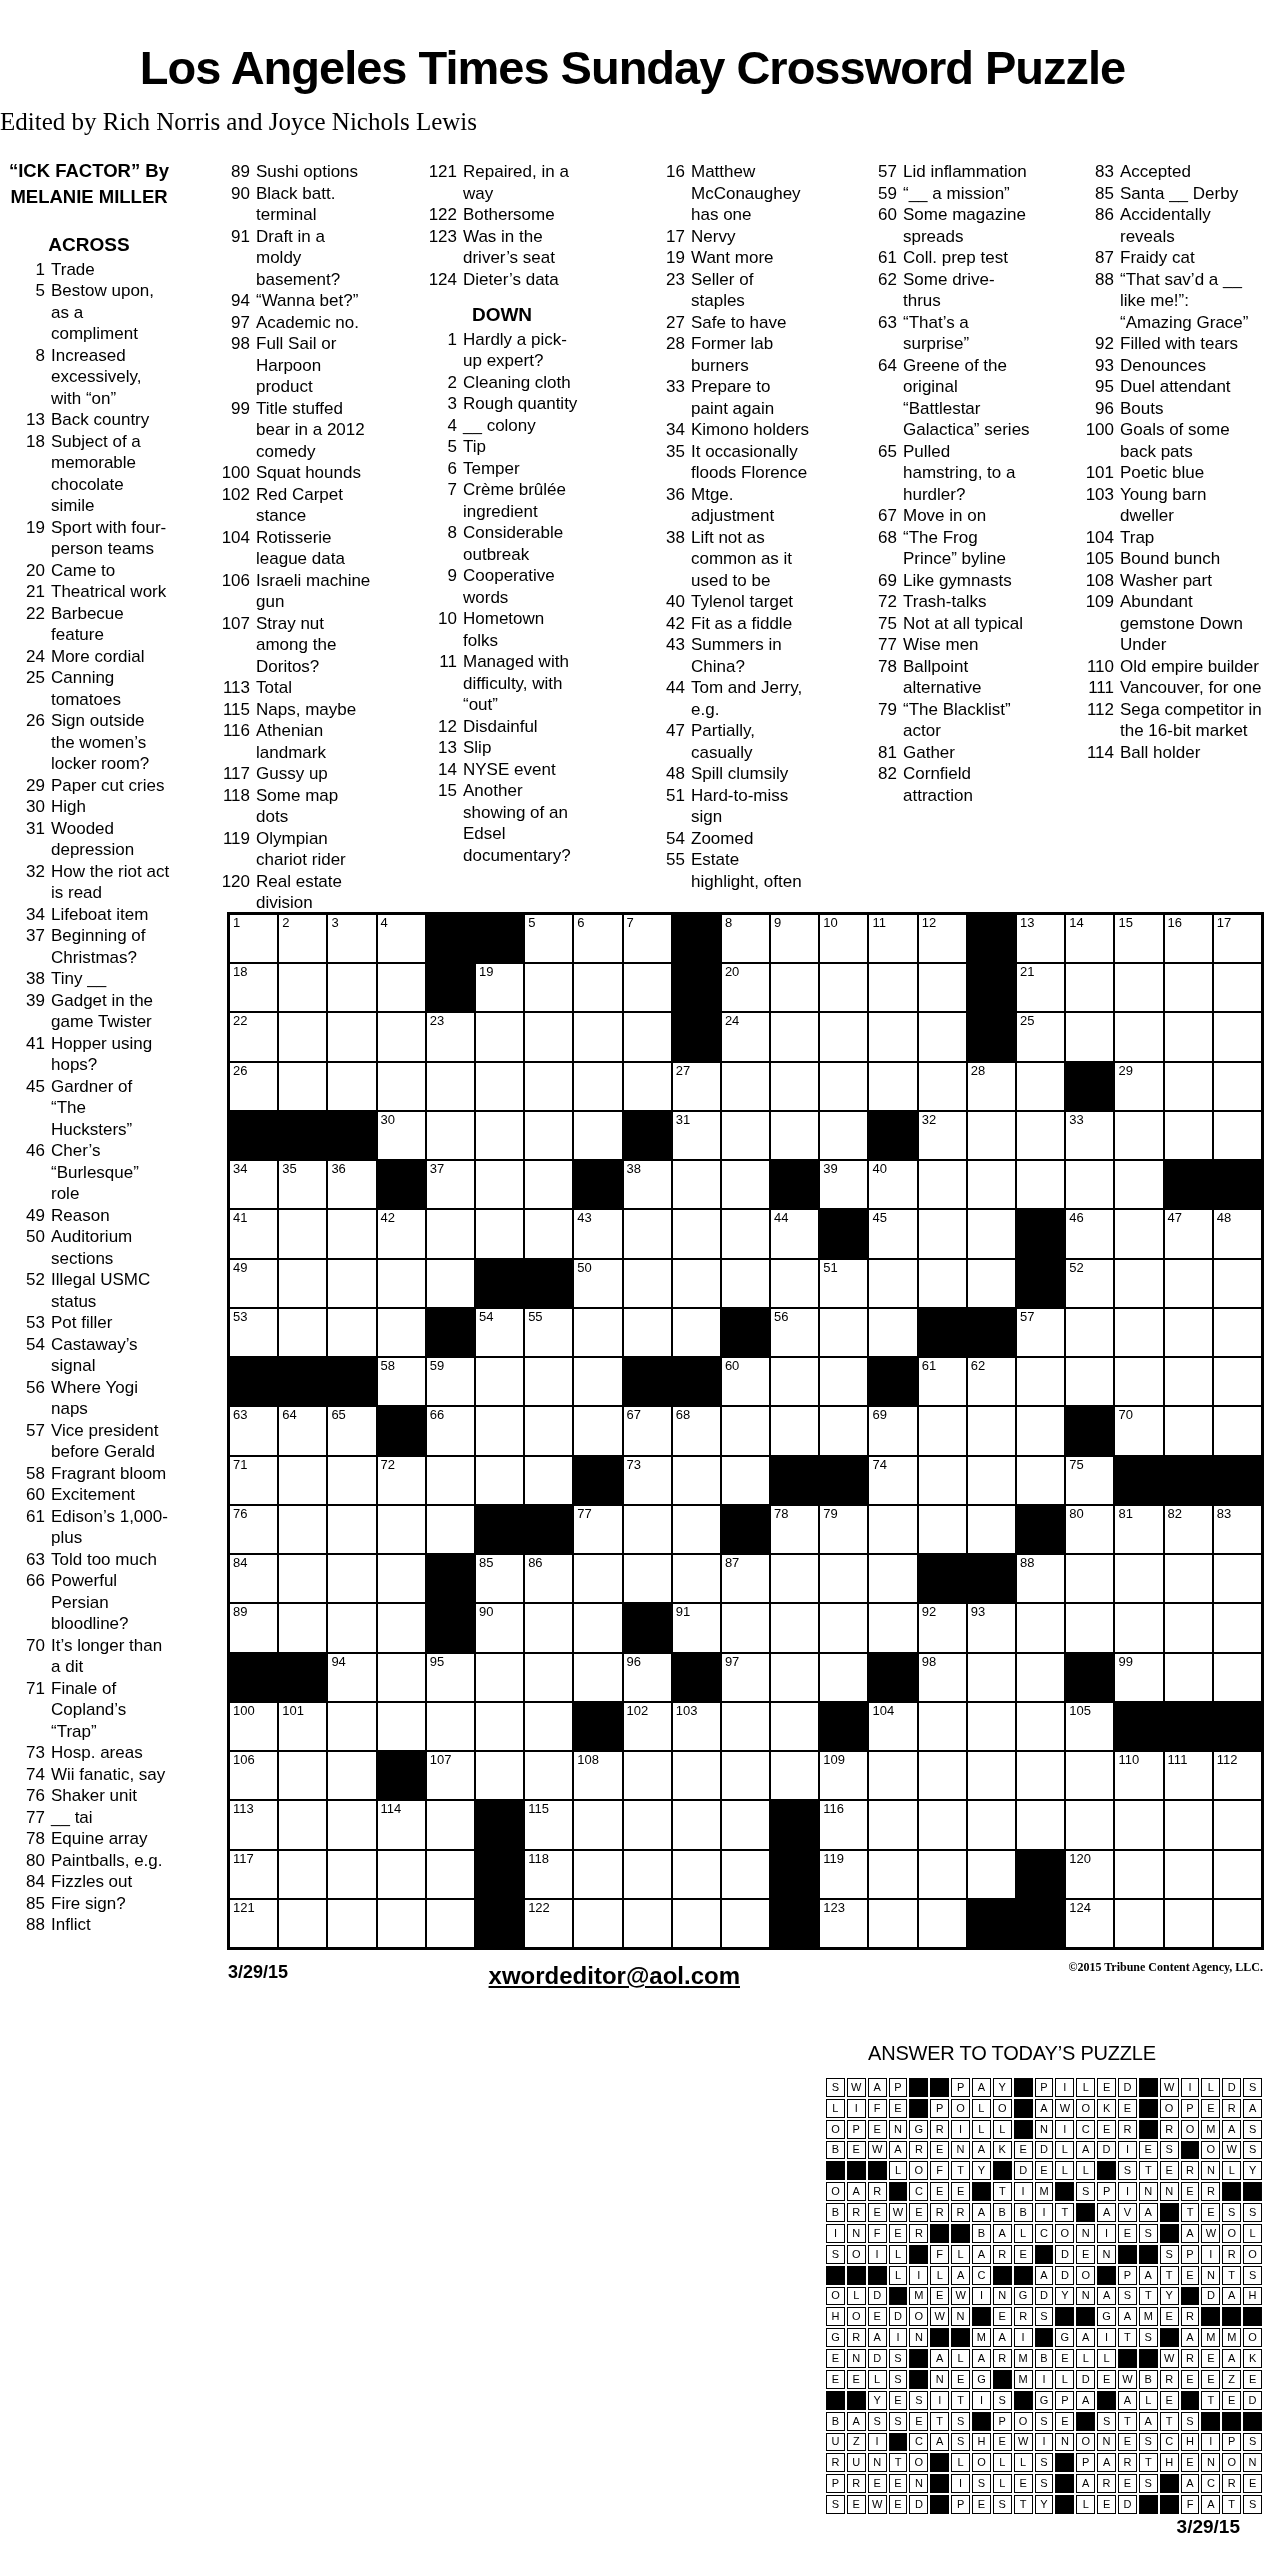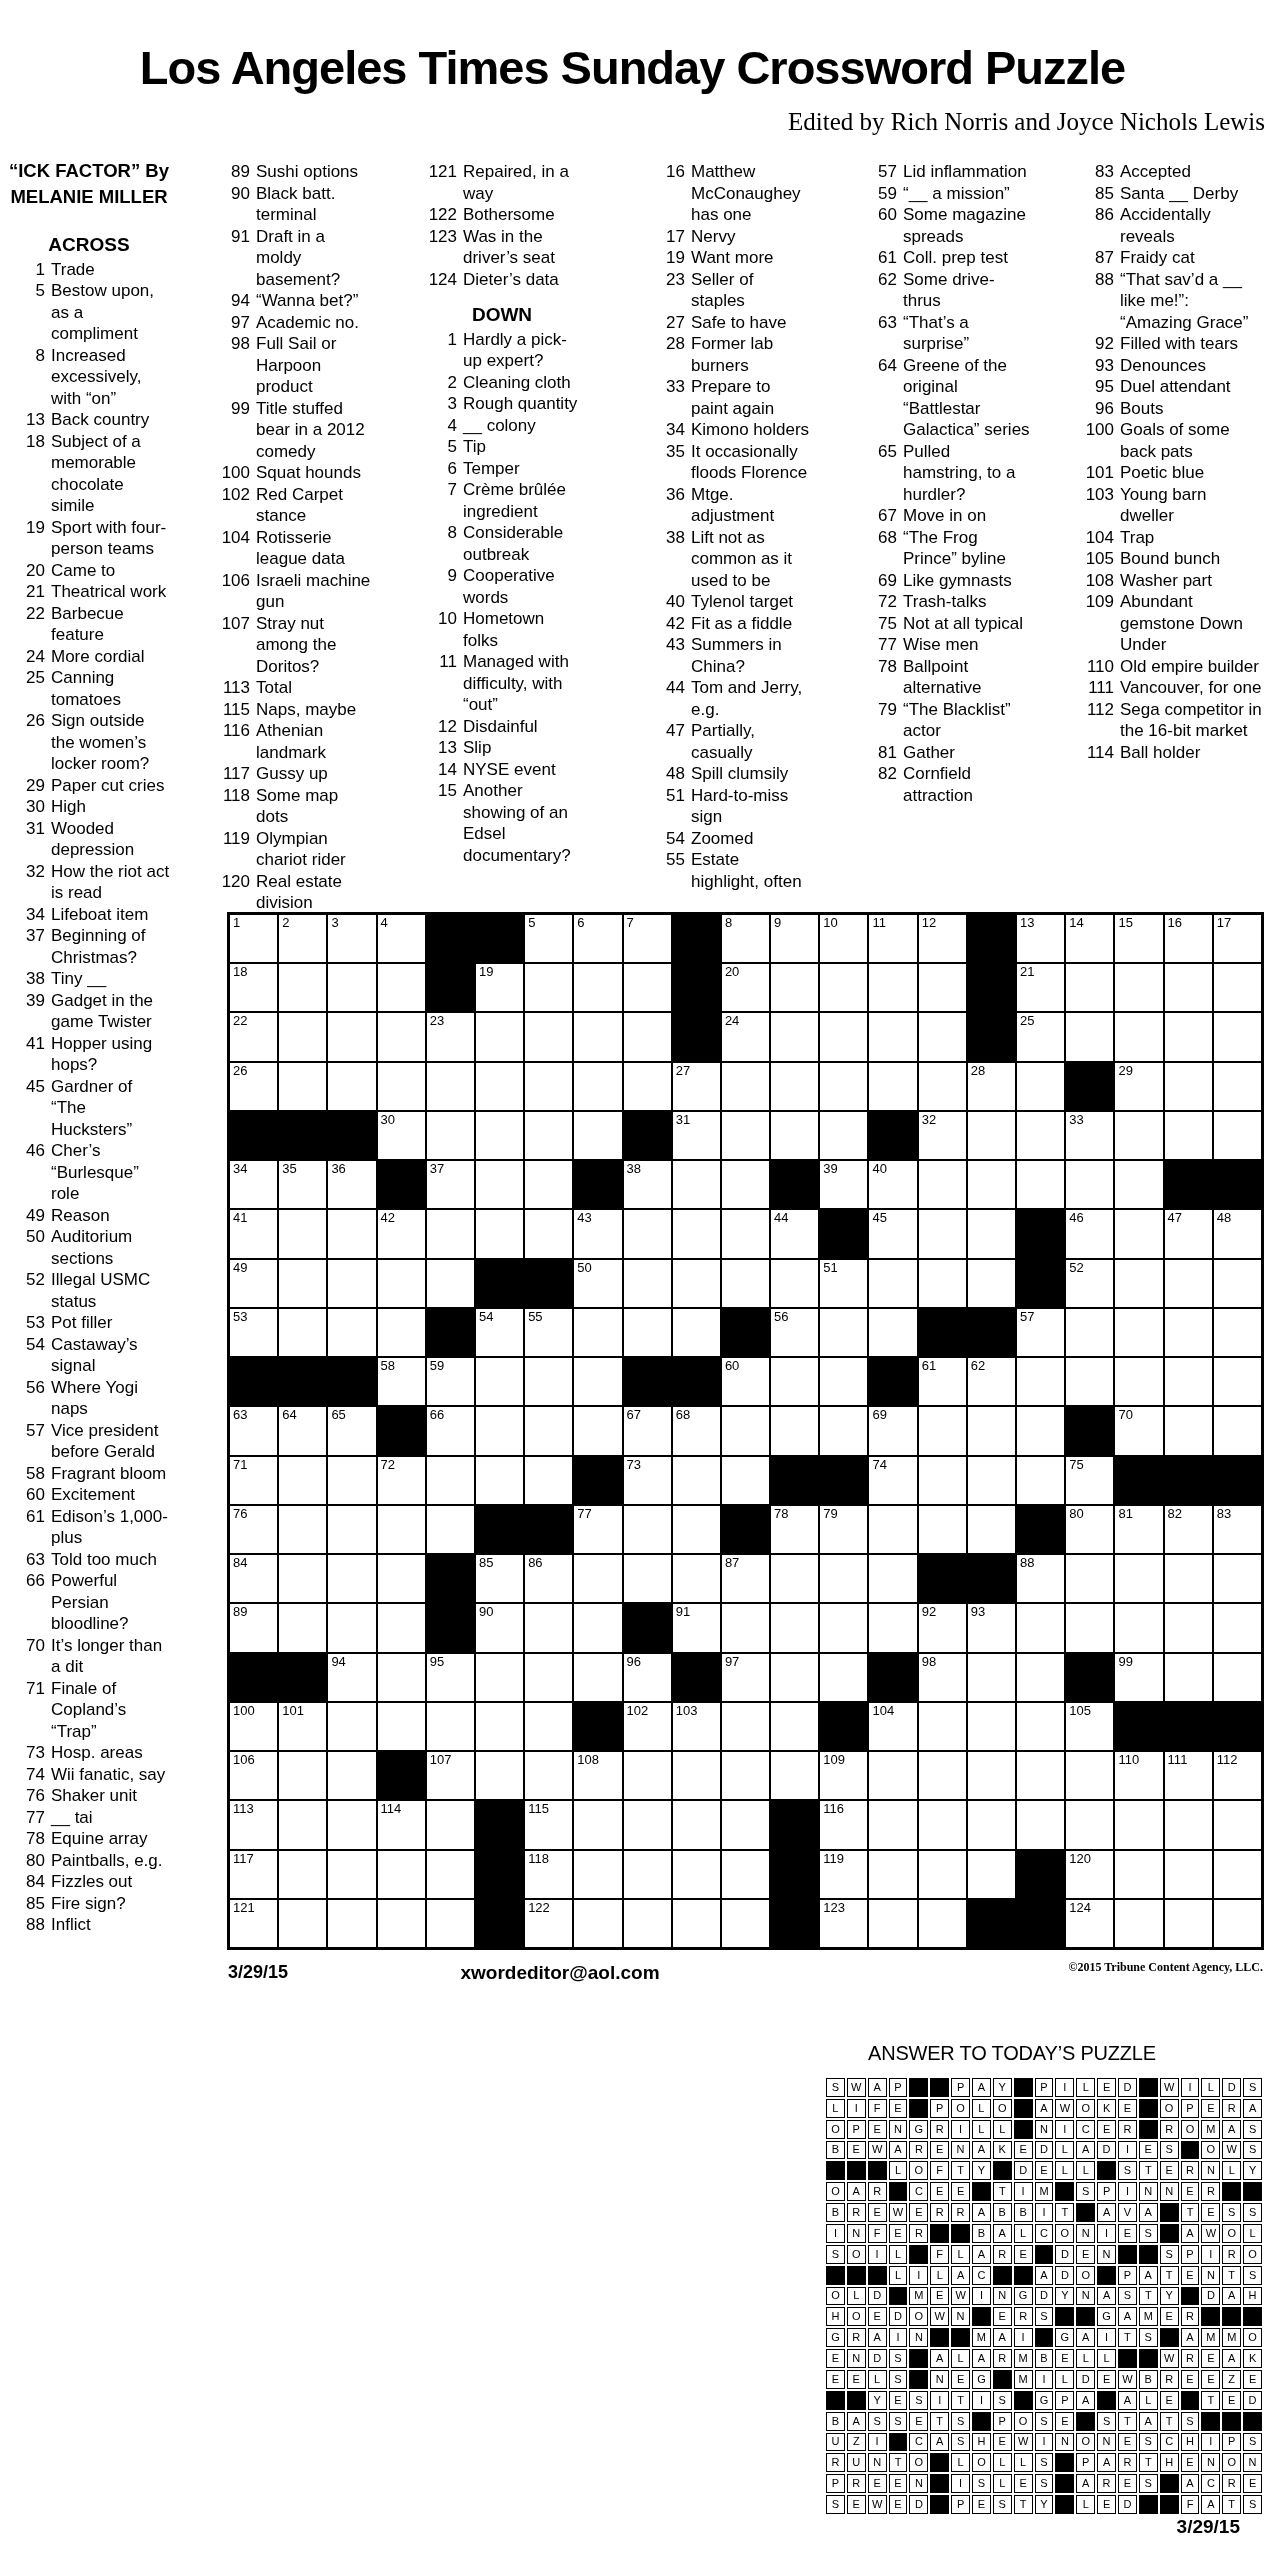--- a/index.html
+++ b/index.html
@@ -2,21 +2,21 @@
 <html><head>
 <meta charset="utf-8">
 <style>
   html,body{margin:0;padding:0;background:#fff;}
   .page{position:relative;width:1265px;height:2560px;background:#fff;color:#000;
         font-family:"Liberation Sans",sans-serif;overflow:hidden;}
   .release{position:absolute;top:12px;left:0;width:1265px;text-align:center;
            font-size:17px;font-weight:bold;letter-spacing:.2px;}
   .title{position:absolute;top:40px;left:0;width:1265px;text-align:center;
          font-size:47px;font-weight:bold;letter-spacing:-1px;white-space:nowrap;}
-  .edited{position:absolute;top:108px;left:0;width:1265px;text-align:right;
+  .edited{position:absolute;top:108px;left:0;width:1265px;text-align:left;
           font-family:"Liberation Serif",serif;font-size:25px;}
   .cluecol{position:absolute;font-size:17px;line-height:21.5px;}
   .byline{font-weight:bold;font-size:18.5px;line-height:26px;text-align:center;margin-bottom:24px;}
   .seclabel{font-weight:bold;font-size:19px;text-align:center;margin:14px 0 3px 0;}
   .clue{display:flex;}
   .clue .n{flex:none;text-align:right;padding-right:6px;}
   .clue .t{flex:none;}
   #col1{left:6px;top:158px;width:166px;}
   #col1 .n{width:39px;} #col1 .t{width:119px;}
   #col2{left:214px;top:161px;width:162px;}
@@ -29,22 +29,22 @@
   #col4 .t{width:120px;}
   #col5 .t{width:128px;}
   #col6 .t{width:144px;}
   #maingrid{position:absolute;left:227px;top:912px;width:1037px;height:1038px;
             background:#000;border:3px solid #000;box-sizing:border-box;
             display:grid;grid-template-columns:repeat(21,1fr);grid-template-rows:repeat(21,1fr);gap:2px;}
   #maingrid .cell{position:relative;background:#fff;}
   #maingrid .cell.blk{background:#000;}
   #maingrid .num{position:absolute;top:0px;left:3px;font-size:13px;line-height:15px;}
   .footer-date{position:absolute;left:228px;top:1962px;font-size:18px;font-weight:bold;}
-  .footer-email{position:absolute;left:380px;top:1962px;width:360px;text-align:center;
-                font-size:19px;font-weight:bold;}
+  .footer-email{position:absolute;left:380px;top:1962px;width:360px;text-align:right;
+                font-size:24px;font-weight:bold;text-decoration:underline;}
   .footer-copy{position:absolute;right:2px;top:1960px;width:460px;text-align:right;
                font-family:"Liberation Serif",serif;font-size:12px;font-weight:bold;}
   .answer-title{position:absolute;left:868px;top:2042px;width:436px;text-align:left;
                 font-size:20px;font-weight:normal;letter-spacing:-.2px;}
   #ansgrid{position:absolute;left:826px;top:2078px;width:436px;height:436px;
            display:grid;grid-template-columns:repeat(21,1fr);grid-template-rows:repeat(21,1fr);gap:2px;box-sizing:border-box;}
   #ansgrid .acell{border:1px solid #000;box-sizing:border-box;background:#fff;
                   display:flex;align-items:center;justify-content:center;
                   font-size:11px;line-height:11px;}
   #ansgrid .acell.blk{background:#000;border-color:#000;}

